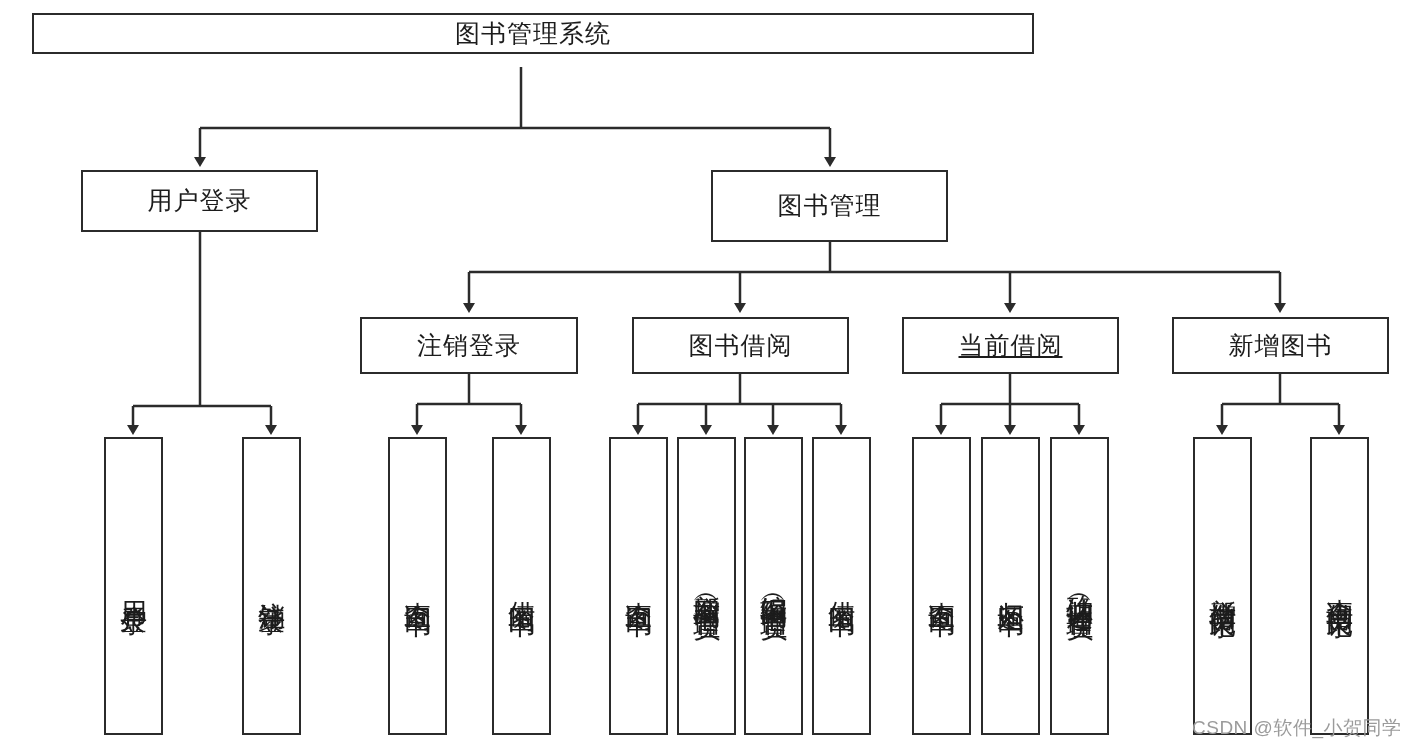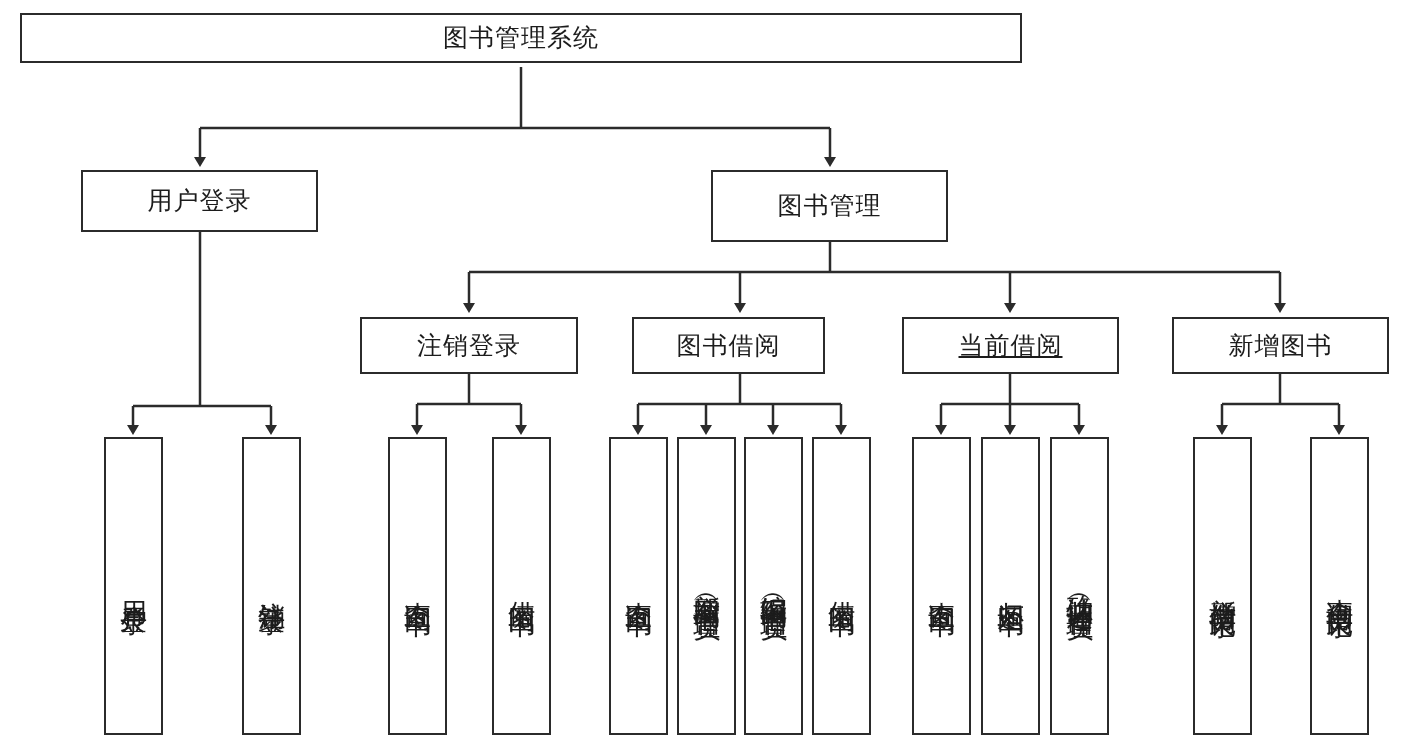--- a/index.html
+++ b/index.html
@@ -117,35 +117,35 @@
       <path d="M1010,404 L1010,426" marker-end="url(#arrow)"></path>
       <path d="M1079,404 L1079,426" marker-end="url(#arrow)"></path>
 
       <path d="M1280,374 L1280,404"></path>
       <path d="M1222,404 L1339,404"></path>
       <path d="M1222,404 L1222,426" marker-end="url(#arrow)"></path>
       <path d="M1339,404 L1339,426" marker-end="url(#arrow)"></path>
     </g>
   </svg>
 
-  <div class="node h root" style="left:20px; top:13px; width:1002px; height:50px;font-family:Liberation Serif, serif;">
+  <div class="node h root" style="left:32px; top:13px; width:1002px; height:41px;font-family:Liberation Serif, serif;">
     <span class="label">图书管理系统</span>
   </div>
 
   <div class="node h" style="left:81px; top:170px; width:237px; height:62px;">
     <span class="label">用户登录</span>
   </div>
   <div class="node h" style="left:711px; top:170px; width:237px; height:72px;">
     <span class="label">图书管理</span>
   </div>
 
   <div class="node h" style="left:360px; top:317px; width:218px; height:57px;">
     <span class="label">注销登录</span>
   </div>
-  <div class="node h" style="left:632px; top:317px; width:193px; height:57px;">
+  <div class="node h" style="left:632px; top:317px; width:217px; height:57px;">
     <span class="label">图书借阅</span>
   </div>
   <div class="node h" style="left:902px; top:317px; width:217px; height:57px;text-decoration:underline;">
     <span class="label">当前借阅</span>
   </div>
   <div class="node h" style="left:1172px; top:317px; width:217px; height:57px;">
     <span class="label">新增图书</span>
   </div>
 
   <div class="node v" style="left:104px; top:437px; width:59px; height:298px;">
@@ -185,14 +185,15 @@
     <span class="label">确认归还（管理员）</span>
   </div>
 
   <div class="node v" style="left:1193px; top:437px; width:59px; height:298px;">
     <span class="label">新增借阅记录</span>
   </div>
   <div class="node v" style="left:1310px; top:437px; width:59px; height:298px;">
     <span class="label">查询借阅记录</span>
   </div>
 
+  <div class="watermark" style="left:1192px; top:715px;">CSDN @软件_小贺同学</div>
 
 </div>
 
 </body></html>

